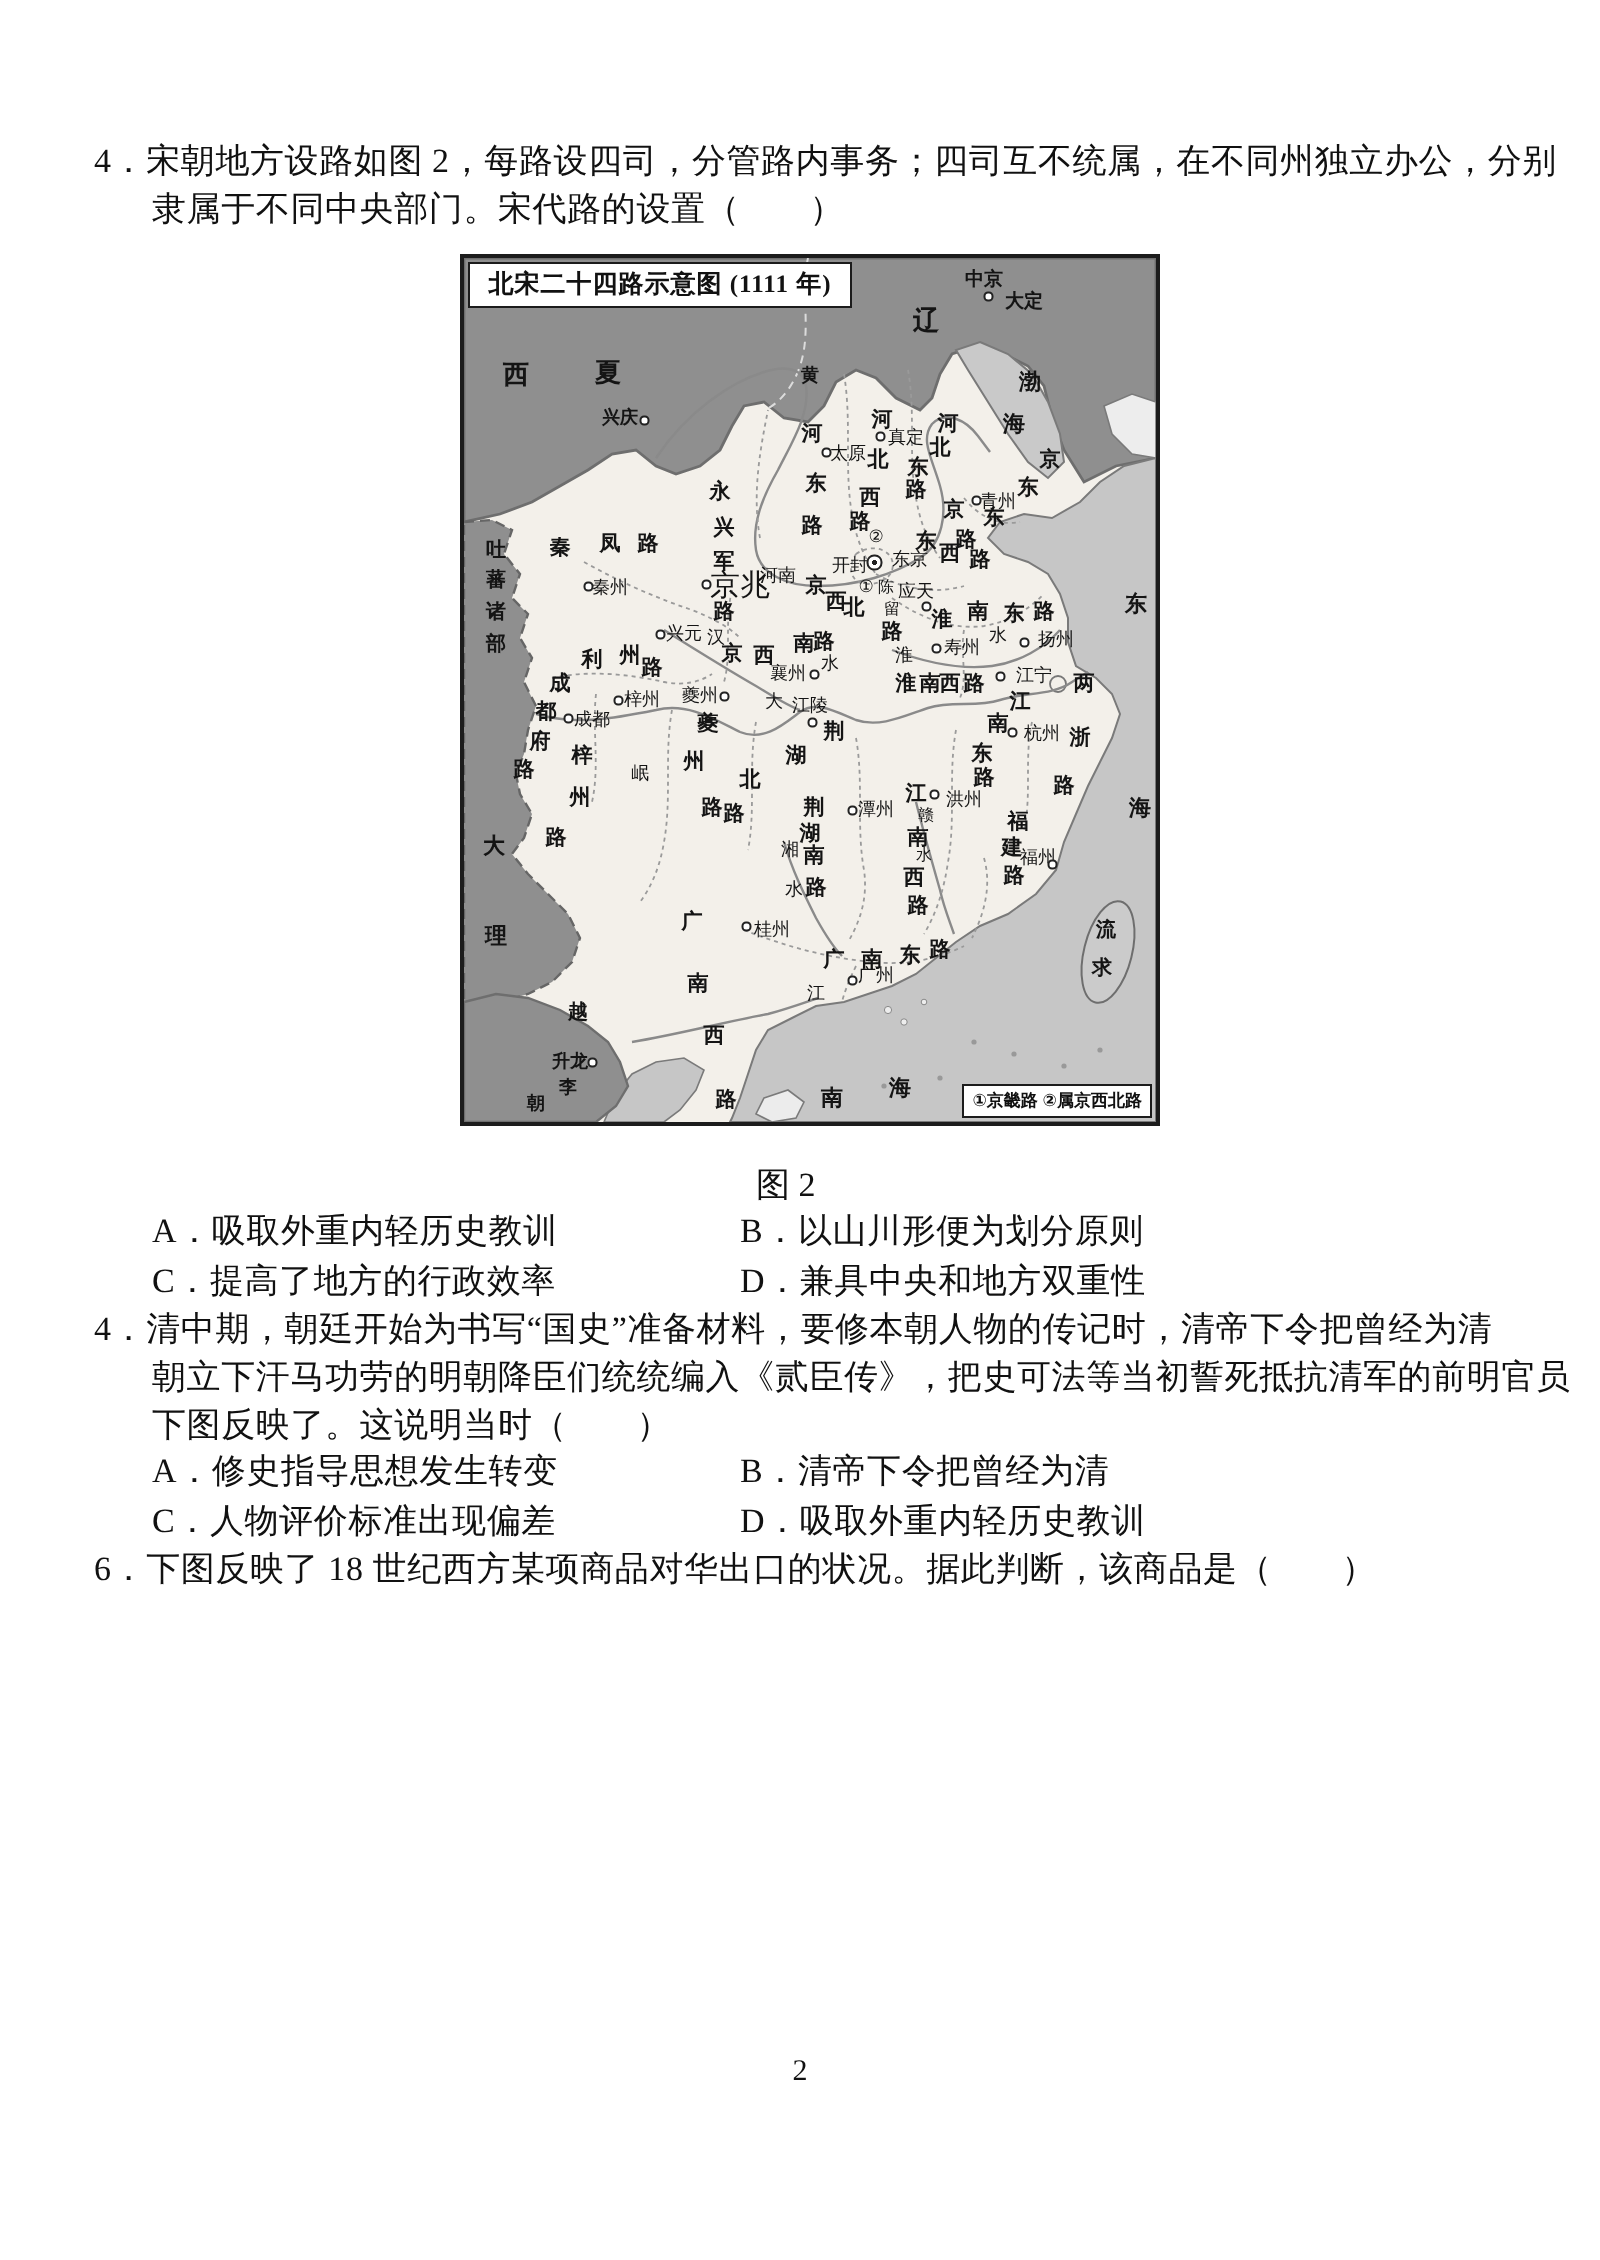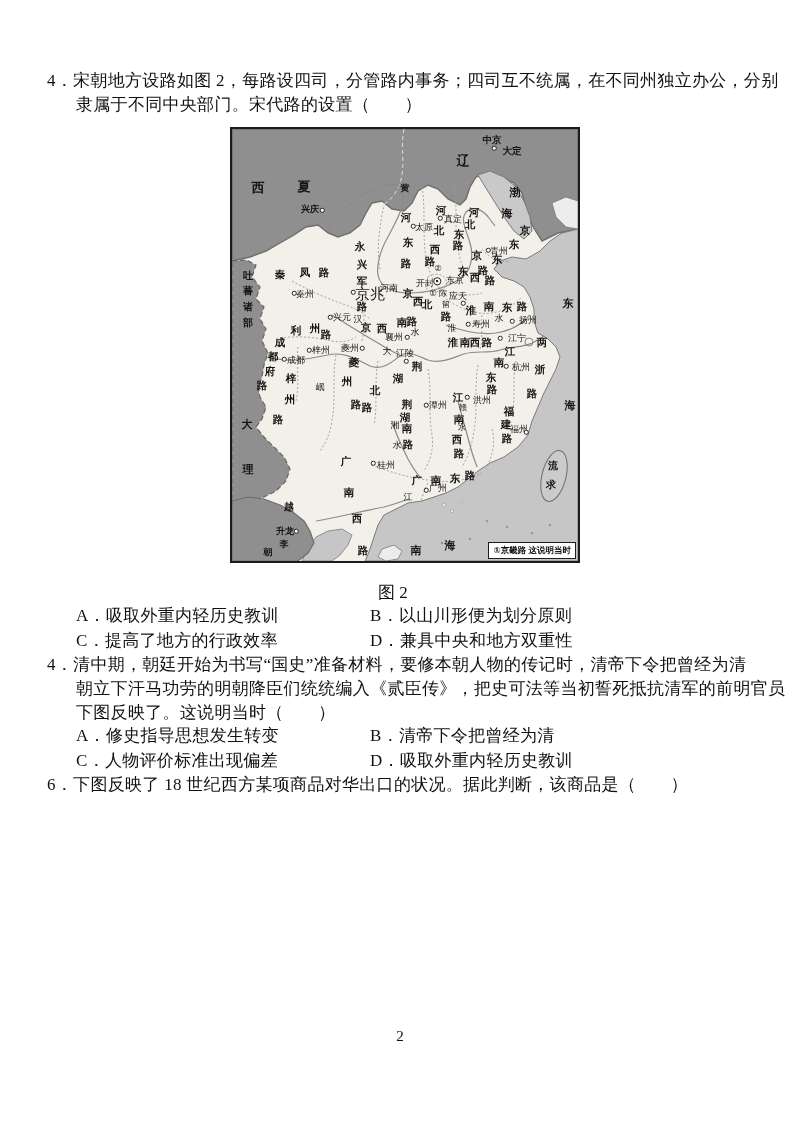--- a/index.html
+++ b/index.html
@@ -273,21 +273,22 @@
       <div class="mk" style="left: 52px; top: 230px;"></div>
       <div class="mk" style="left: 77px; top: 221px;"></div>
       <div class="mk" style="left: 130px; top: 219px;"></div>
       <div class="mk" style="left: 174px; top: 232px;"></div>
       <div class="mk" style="left: 194px; top: 276px;"></div>
       <div class="mk" style="left: 235px; top: 268px;"></div>
       <div class="mk" style="left: 141px; top: 334px;"></div>
       <div class="mk" style="left: 194px; top: 361px;"></div>
       <div class="mk" style="left: 64px; top: 402px;"></div>
     </div>
-  <div id="map-legend">①京畿路 这说明当时</div>
+  <div id="map-title">北宋二十四路示意图 (1111 年)</div>
+  <div id="map-legend">①京畿路 ②属京西北路</div>
 </div>
 
 <div class="abs caption" style="left:378px;top:581px">图 2</div>
 <div class="abs opt" style="left:76px;top:606px">A．吸取外重内轻历史教训</div>
 <div class="abs opt" style="left:370px;top:606px">B．以山川形便为划分原则</div>
 <div class="abs opt" style="left:76px;top:631px">C．提高了地方的行政效率</div>
 <div class="abs opt" style="left:370px;top:631px">D．兼具中央和地方双重性</div>
 
 <div class="abs qline" style="left:47px;top:655px">4．清中期，朝廷开始为书写“国史”准备材料，要修本朝人物的传记时，清帝下令把曾经为清</div>
 <div class="abs qline" style="left:76px;top:679px">朝立下汗马功劳的明朝降臣们统统编入《贰臣传》，把史可法等当初誓死抵抗清军的前明官员</div>

